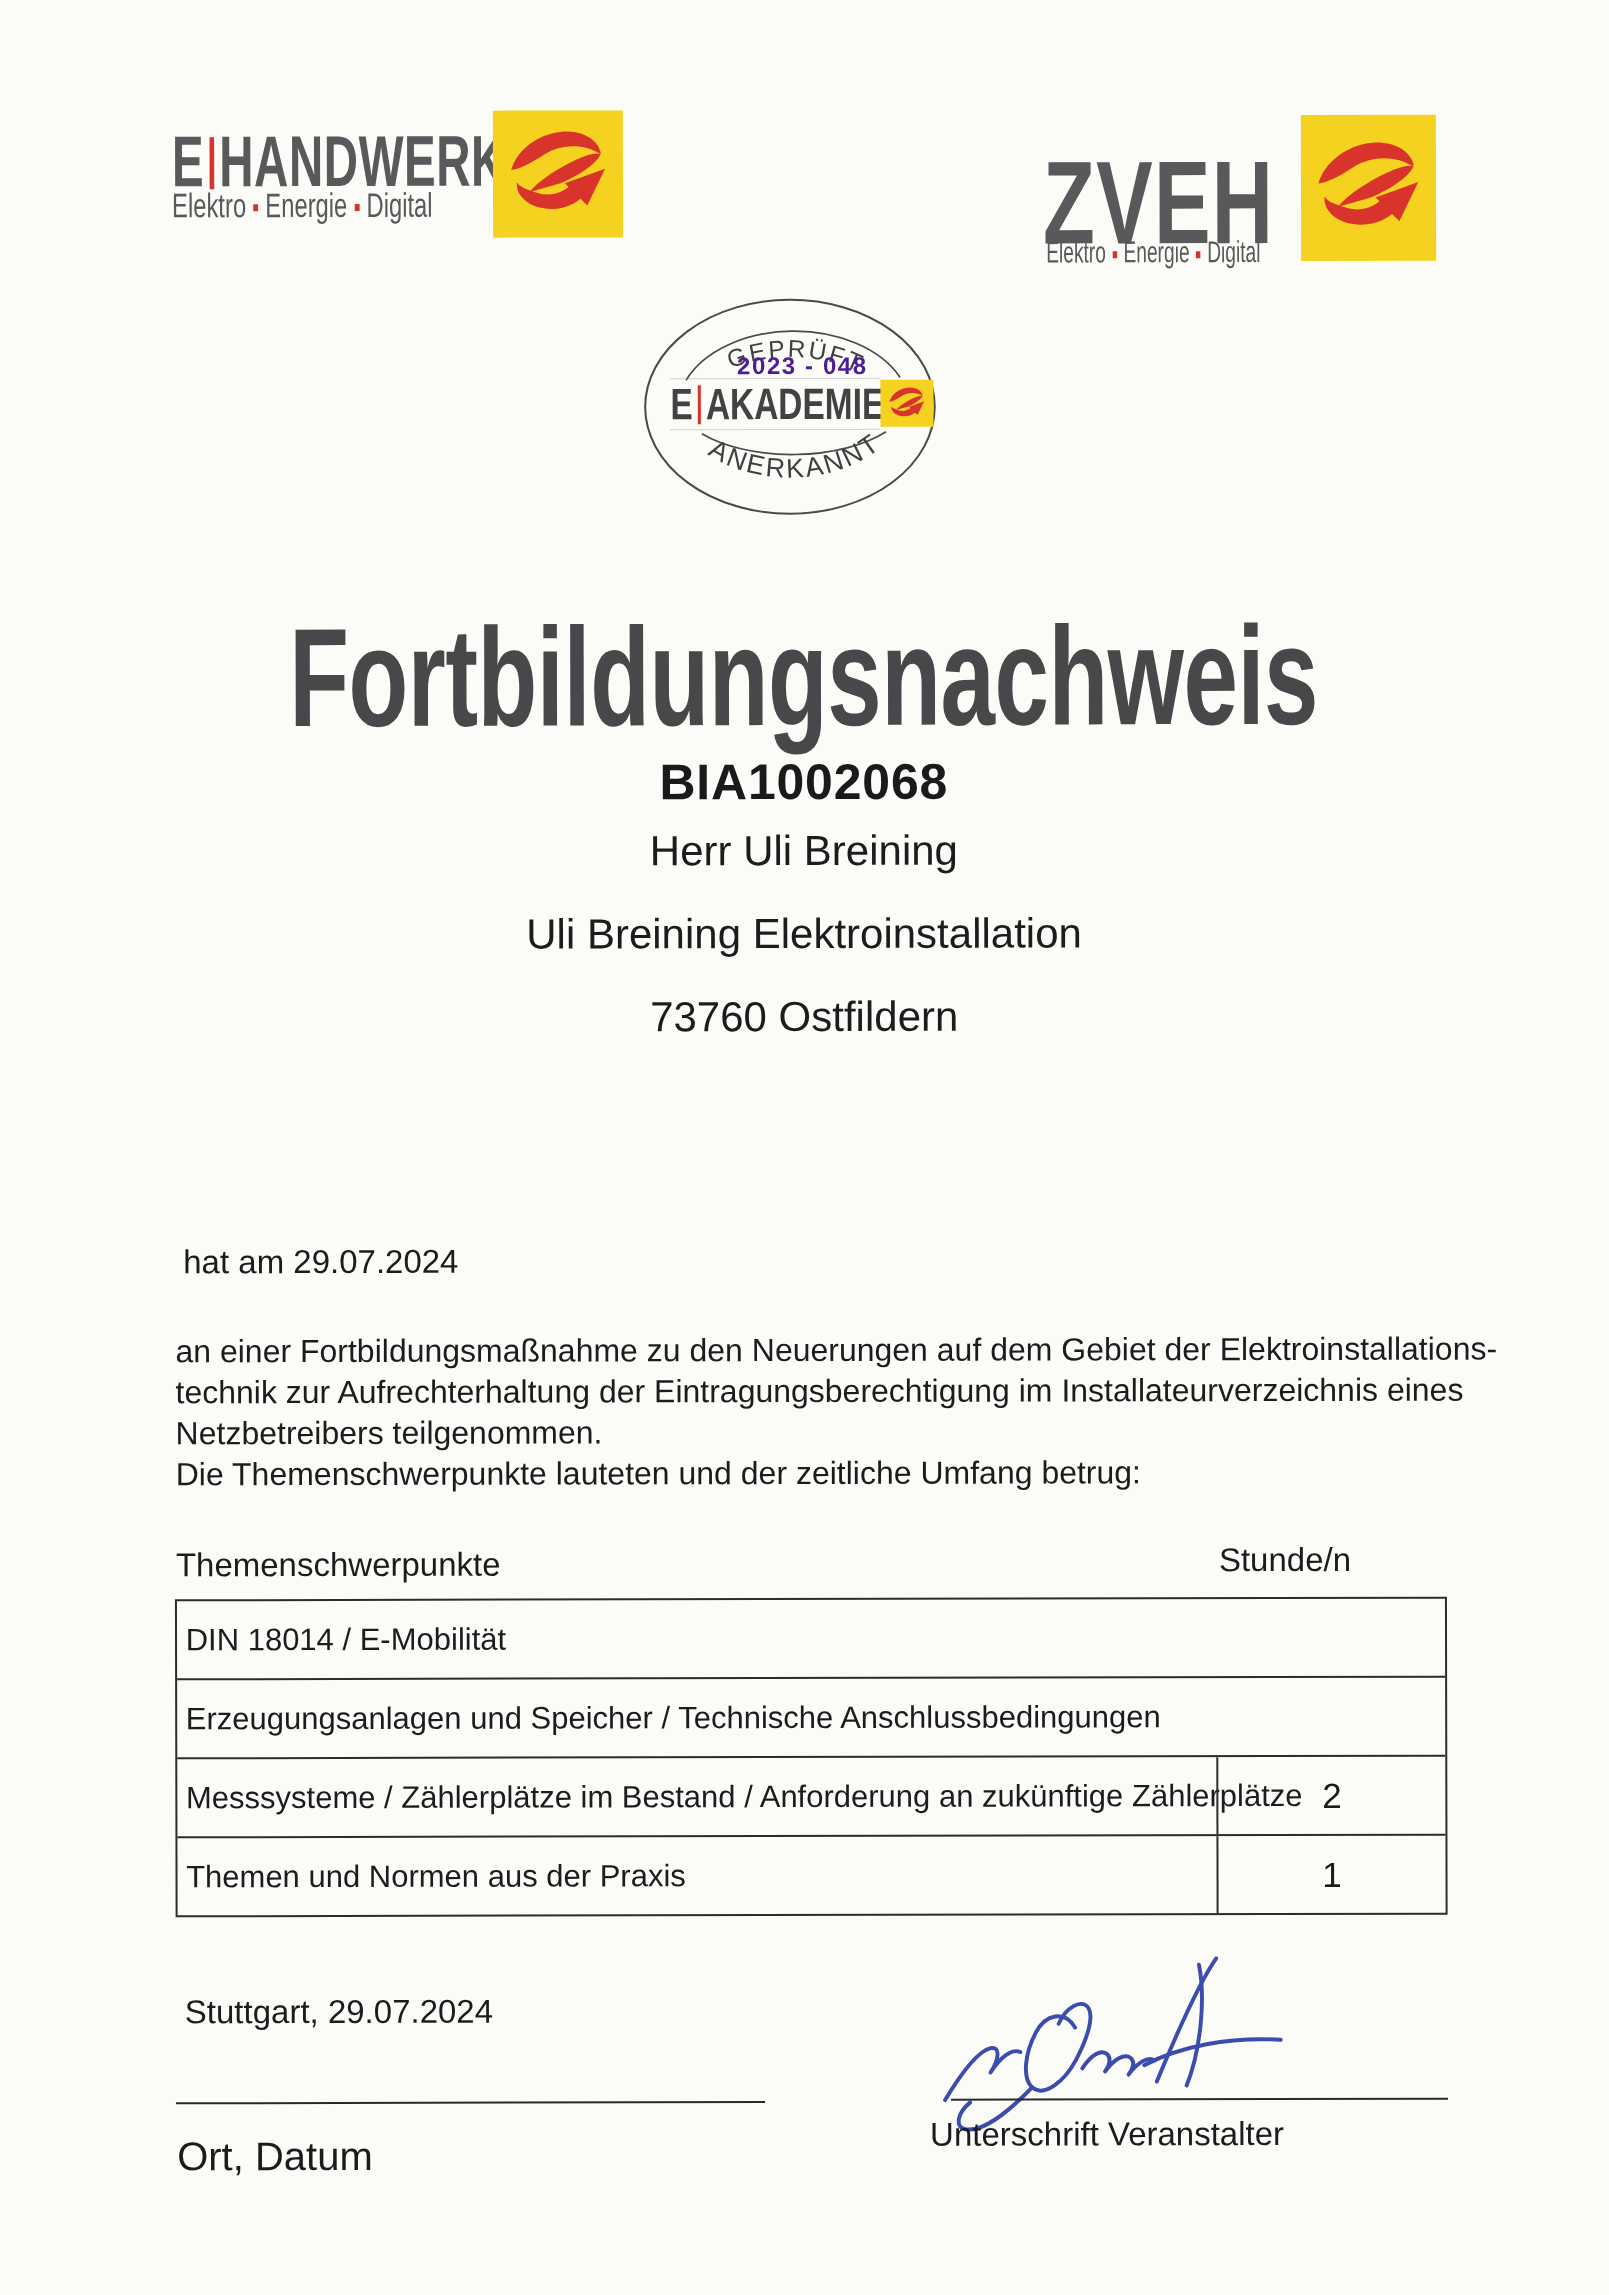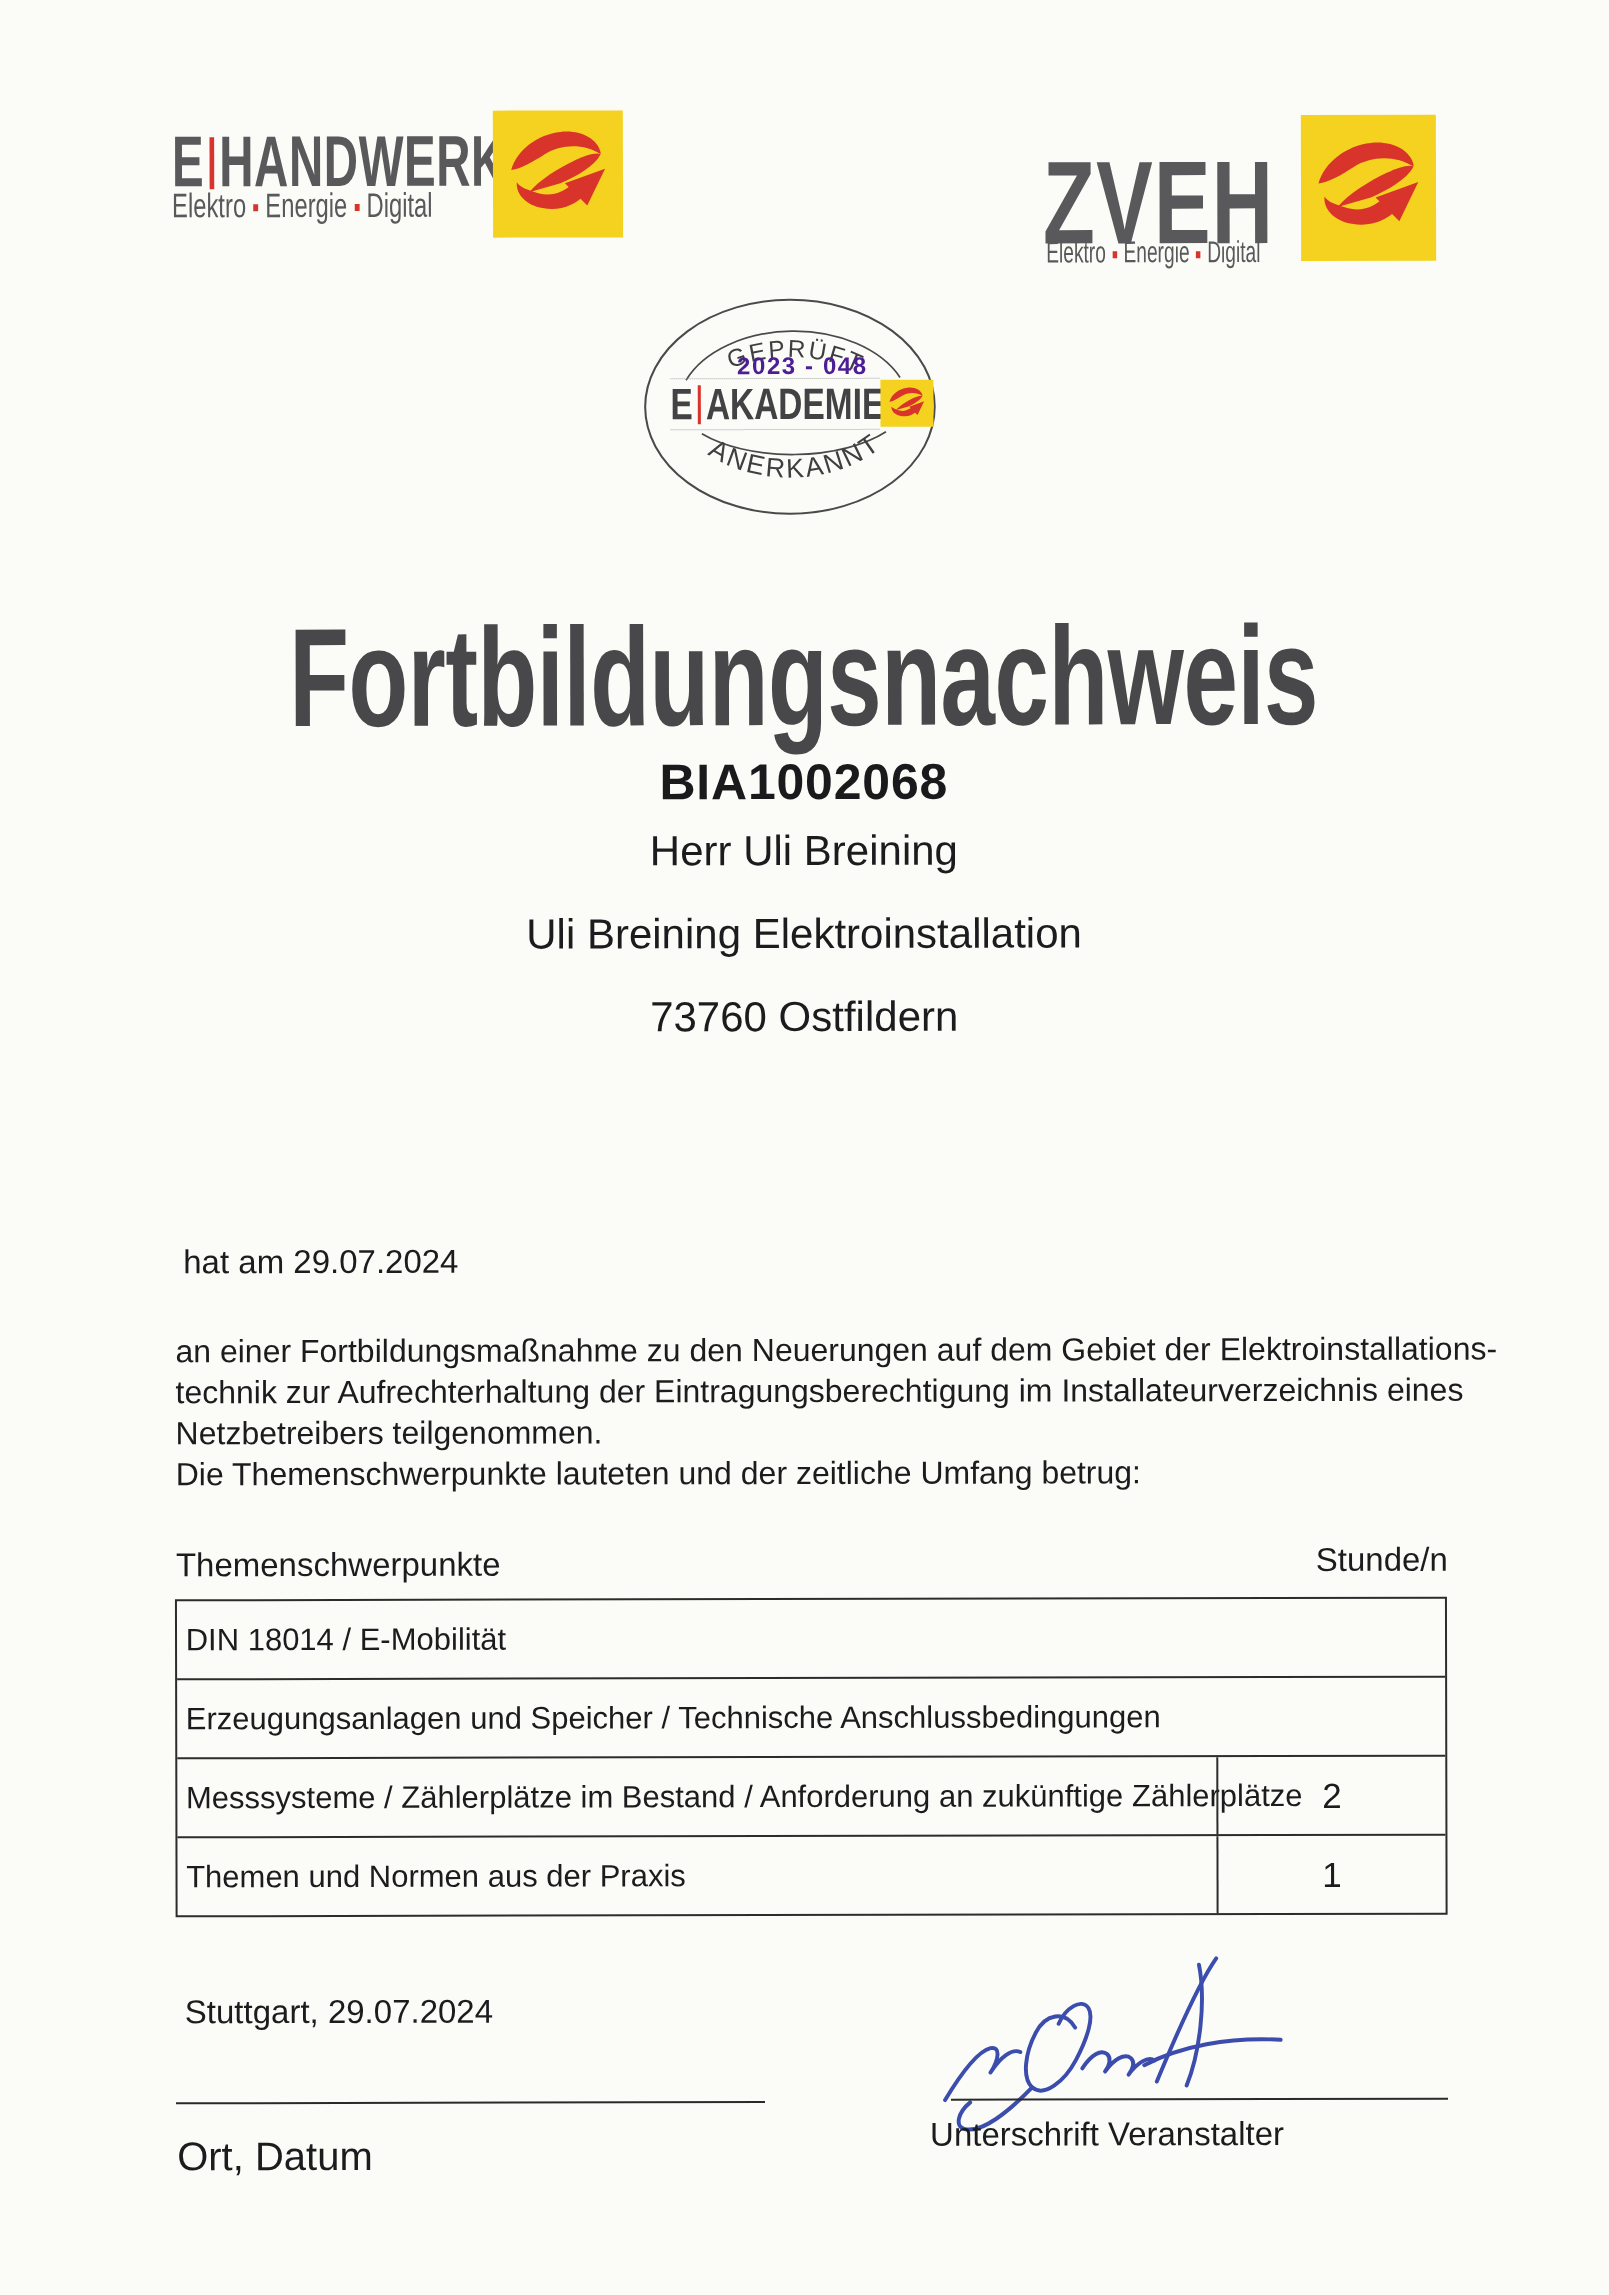--- a/index.html
+++ b/index.html
@@ -48,21 +48,21 @@
   .rec-name{top:827px;font-size:42px;}
   .rec-company{top:910px;font-size:42px;}
   .rec-city{top:993px;font-size:42px;}
 
   
   .date-line{left:183px;top:1226px;font-size:33px;margin-top:16px;}
   .paragraph{left:175px;top:1330px;font-size:32px;line-height:41px;}
 
   
   .thead-topic{left:175px;top:1545px;font-size:33px;}
-  .thead-hours{left:1218px;top:1542px;width:229px;text-align:right;font-size:33px;}
+  .thead-hours{left:1218px;top:1542px;width:229px;text-align:left;font-size:33px;}
   .cert-table{left:174px;top:1598px;width:1268px;border:2.4px solid #2c2c2c;}
   .t-row{display:flex;height:77px;border-top:2.4px solid #2c2c2c;}
   .t-row:first-child{border-top:none;}
   .t-topic{width:1039px;display:flex;align-items:center;padding-left:8.6px;
     font-size:31px;box-sizing:border-box;}
   .t-hours{flex:1;border-left:2.4px solid #2c2c2c;display:flex;align-items:center;
     justify-content:center;font-size:35px;}
 
   
   .place-date{left:183px;top:1992px;font-size:33px;}

